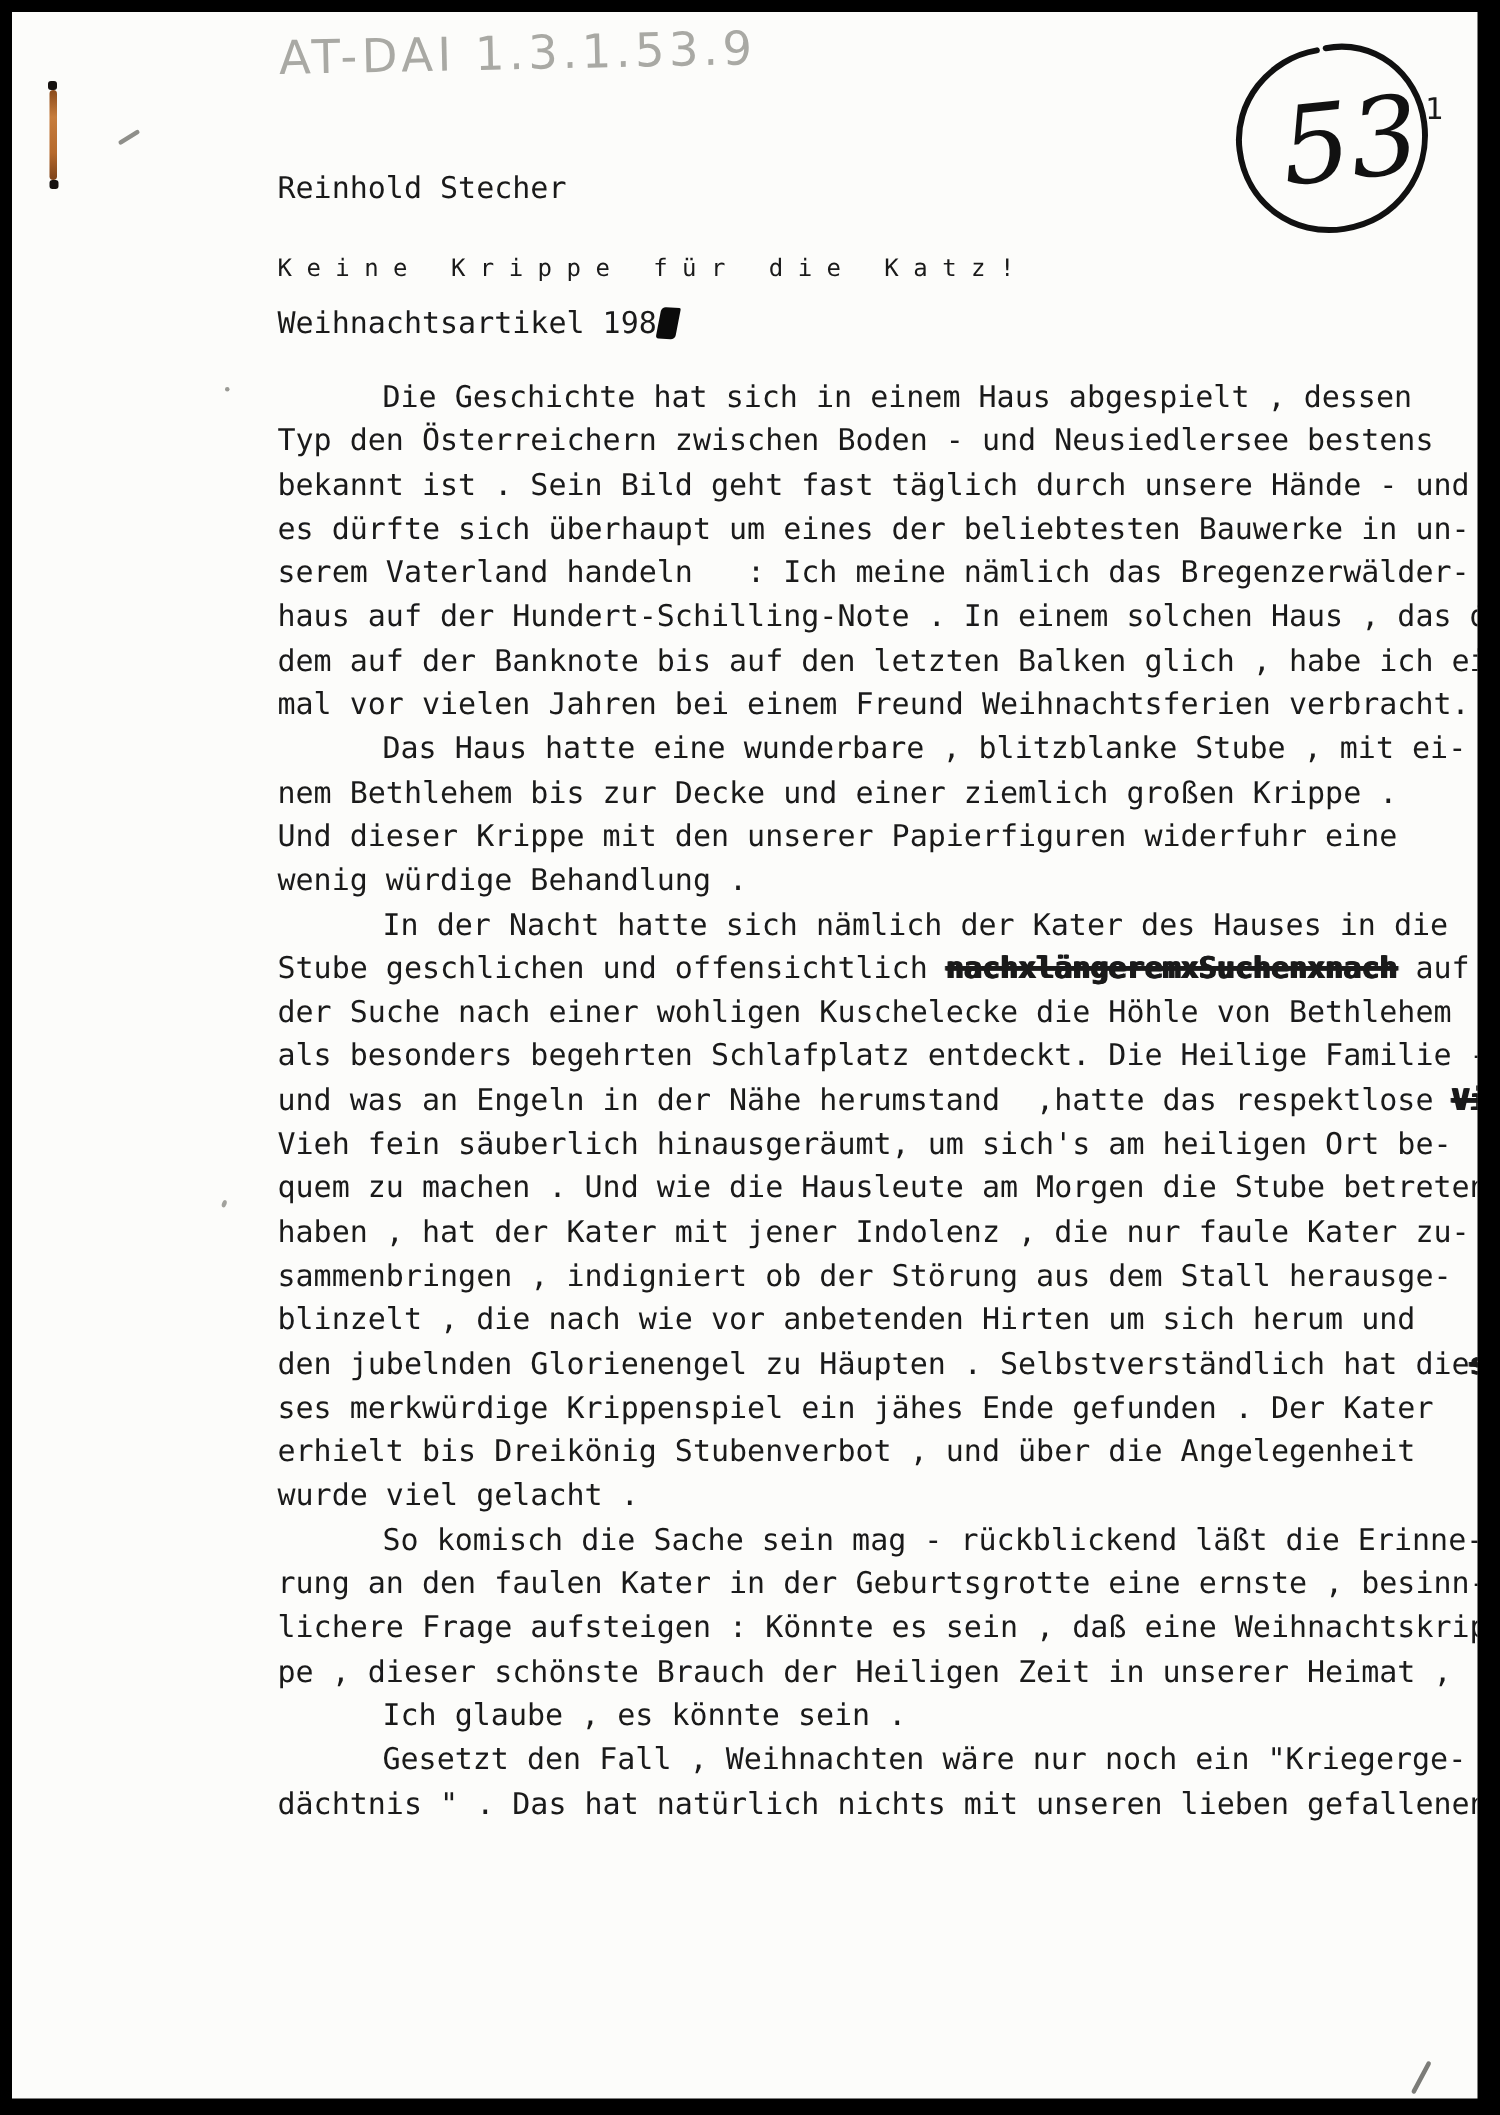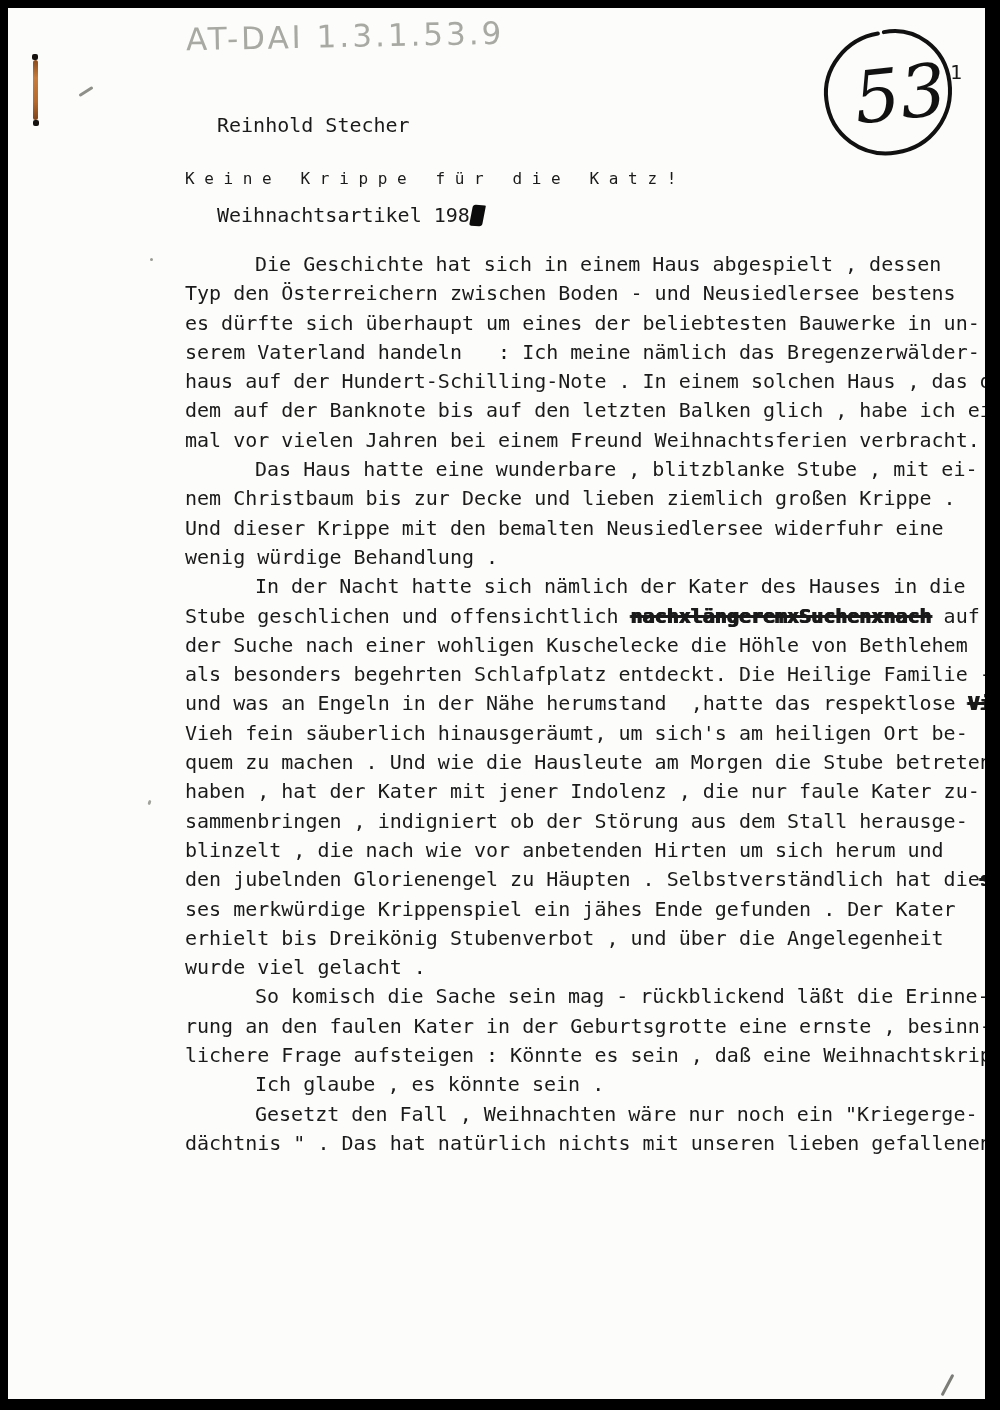--- a/index.html
+++ b/index.html
@@ -7,21 +7,21 @@
     width:1000px;height:1410px;position:relative;
     background:#000;overflow:hidden;
     font-family:"DejaVu Sans Mono", monospace;
   }
   .paper{
     position:absolute;left:8px;top:8px;width:977px;height:1391px;
     background:#fcfcfa;color:#1a1a1a;overflow:hidden;
   }
   
   .typed{white-space:pre;letter-spacing:0;}
-  .header-block{position:absolute;left:177px;top:42px;font-size:20px;line-height:30px;margin-left:32px;}
+  .header-block{position:absolute;left:177px;top:42px;font-size:20px;line-height:30px;}
   .redaction{
     display:inline-block;width:13px;height:21px;background:#0b0b0b;
     transform:skew(-7deg) rotate(4deg);border-radius:3px 1px 3px 2px;
     vertical-align:-4px;margin-left:1px;
   }
   .doc-title{position:absolute;left:177px;top:156px;font-size:16px;line-height:29px;}
   .body-block{position:absolute;left:177px;top:242px;font-size:20px;line-height:29.3px;width:800px;}
   .line{white-space:pre;height:29.3px;}
   .line.indent{padding-left:70px;}
   .struck{
@@ -74,46 +74,48 @@
     <path d="M 68 8 C 100 4 128 28 130 62 C 132 96 108 126 72 129 C 38 132 8 108 6 72 C 4 40 30 12 62 9" fill="none" stroke="#111" stroke-width="4" stroke-linecap="round" transform="rotate(-4 68 68)"></path>
     <text x="34" y="96" font-family="DejaVu Serif, serif" font-style="italic" font-size="72" fill="#111" transform="rotate(-6 68 68)">53</text>
   </svg>
   <div class="page-num typed">1</div>
 
   <div class="doc-title typed">K e i n e   K r i p p e   f ü r   d i e   K a t z !</div>
 
   <div class="body-block" id="body-block">
       <div class="line indent">Die Geschichte hat sich in einem Haus abgespielt , dessen</div>
       <div class="line">Typ den Österreichern zwischen Boden - und Neusiedlersee bestens</div>
+      <div class="line">bekannt ist . Sein Bild geht fast täglich durch unsere Hände - und</div>
       <div class="line">es dürfte sich überhaupt um eines der beliebtesten Bauwerke in un-</div>
       <div class="line">serem Vaterland handeln   : Ich meine nämlich das Bregenzerwälder-</div>
       <div class="line">haus auf der Hundert-Schilling-Note . In einem solchen Haus , das đ</div>
       <div class="line">dem auf der Banknote bis auf den letzten Balken glich , habe ich ein</div>
       <div class="line">mal vor vielen Jahren bei einem Freund Weihnachtsferien verbracht.</div>
       <div class="line indent">Das Haus hatte eine wunderbare , blitzblanke Stube , mit ei-</div>
-      <div class="line">nem Christbaum bis zur Decke und lieben ziemlich großen Krippe .</div>
-      <div class="line">Und dieser Krippe mit den bemalten Neusiedlersee widerfuhr eine</div>
+      <div class="line">nem Bethlehem bis zur Decke und einer ziemlich großen Krippe .</div>
+      <div class="line">Und dieser Krippe mit den unserer Papierfiguren widerfuhr eine</div>
       <div class="line">wenig würdige Behandlung .</div>
       <div class="line indent">In der Nacht hatte sich nämlich der Kater des Hauses in die</div>
       <div class="line">Stube geschlichen und offensichtlich <span class="struck">nachxlängeremxSuchenxnach</span> auf</div>
       <div class="line">der Suche nach einer wohligen Kuschelecke die Höhle von Bethlehem</div>
       <div class="line">als besonders begehrten Schlafplatz entdeckt. Die Heilige Familie -</div>
       <div class="line">und was an Engeln in der Nähe herumstand  ,hatte das respektlose <span class="struck">Vi</span></div>
       <div class="line">Vieh fein säuberlich hinausgeräumt, um sich's am heiligen Ort be-</div>
       <div class="line">quem zu machen . Und wie die Hausleute am Morgen die Stube betreten</div>
       <div class="line">haben , hat der Kater mit jener Indolenz , die nur faule Kater zu-</div>
       <div class="line">sammenbringen , indigniert ob der Störung aus dem Stall herausge-</div>
       <div class="line">blinzelt , die nach wie vor anbetenden Hirten um sich herum und</div>
       <div class="line">den jubelnden Glorienengel zu Häupten . Selbstverständlich hat die<span class="struck">s</span></div>
       <div class="line">ses merkwürdige Krippenspiel ein jähes Ende gefunden . Der Kater</div>
       <div class="line">erhielt bis Dreikönig Stubenverbot , und über die Angelegenheit</div>
       <div class="line">wurde viel gelacht .</div>
       <div class="line indent">So komisch die Sache sein mag - rückblickend läßt die Erinne-</div>
       <div class="line">rung an den faulen Kater in der Geburtsgrotte eine ernste , besinn-</div>
       <div class="line">lichere Frage aufsteigen : Könnte es sein , daß eine Weihnachtskrip-</div>
+      <div class="line">pe , dieser schönste Brauch der Heiligen Zeit in unserer Heimat ,</div>
       <div class="line indent">Ich glaube , es könnte sein .</div>
       <div class="line indent">Gesetzt den Fall , Weihnachten wäre nur noch ein "Kriegerge-</div>
       <div class="line">dächtnis " . Das hat natürlich nichts mit unseren lieben gefallenen</div>
     </div>
 
   <div class="stain"></div>
   <div class="stain-dot" style="left:24px;top:46px;"></div>
   <div class="stain-dot" style="left:25px;top:112px;"></div>
   <div class="pencil-slash"></div>
   <div class="pencil-dot-a"></div>

